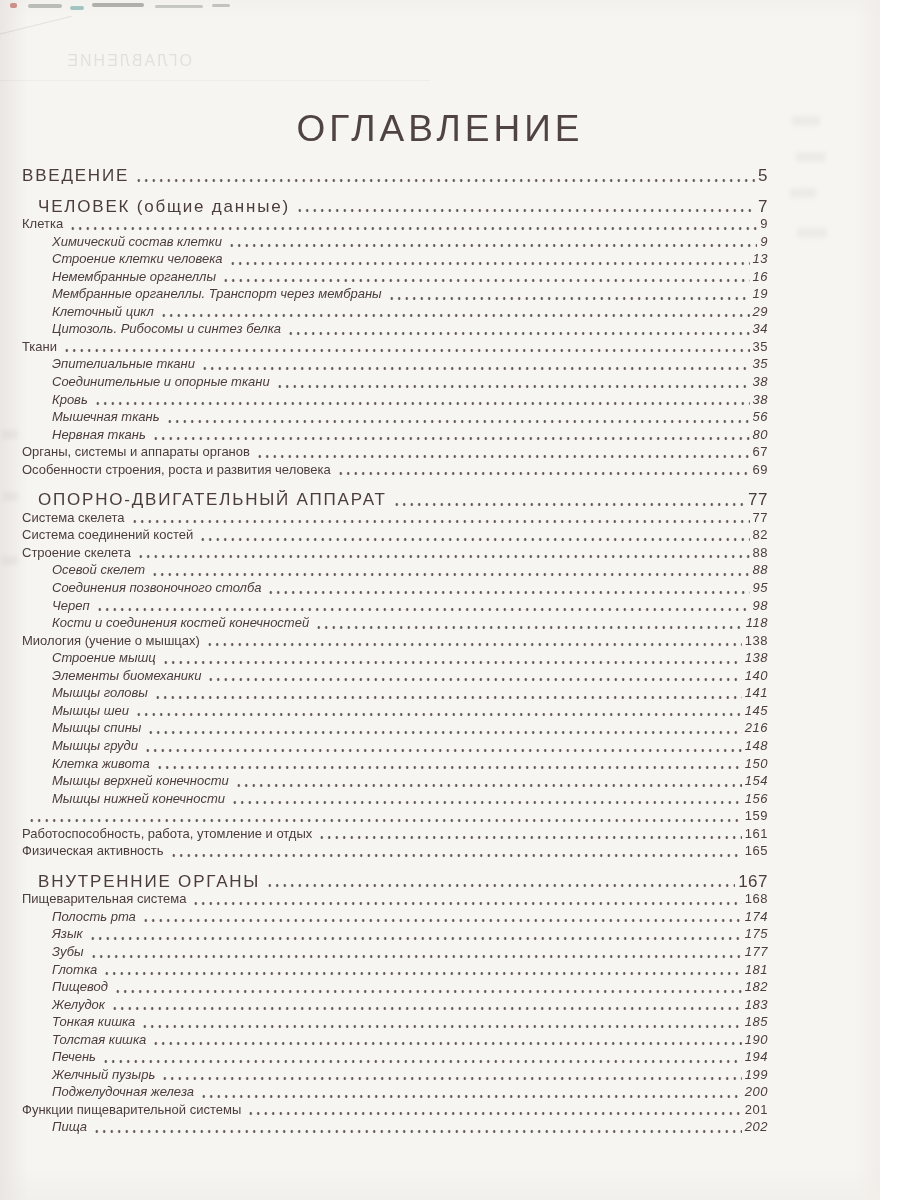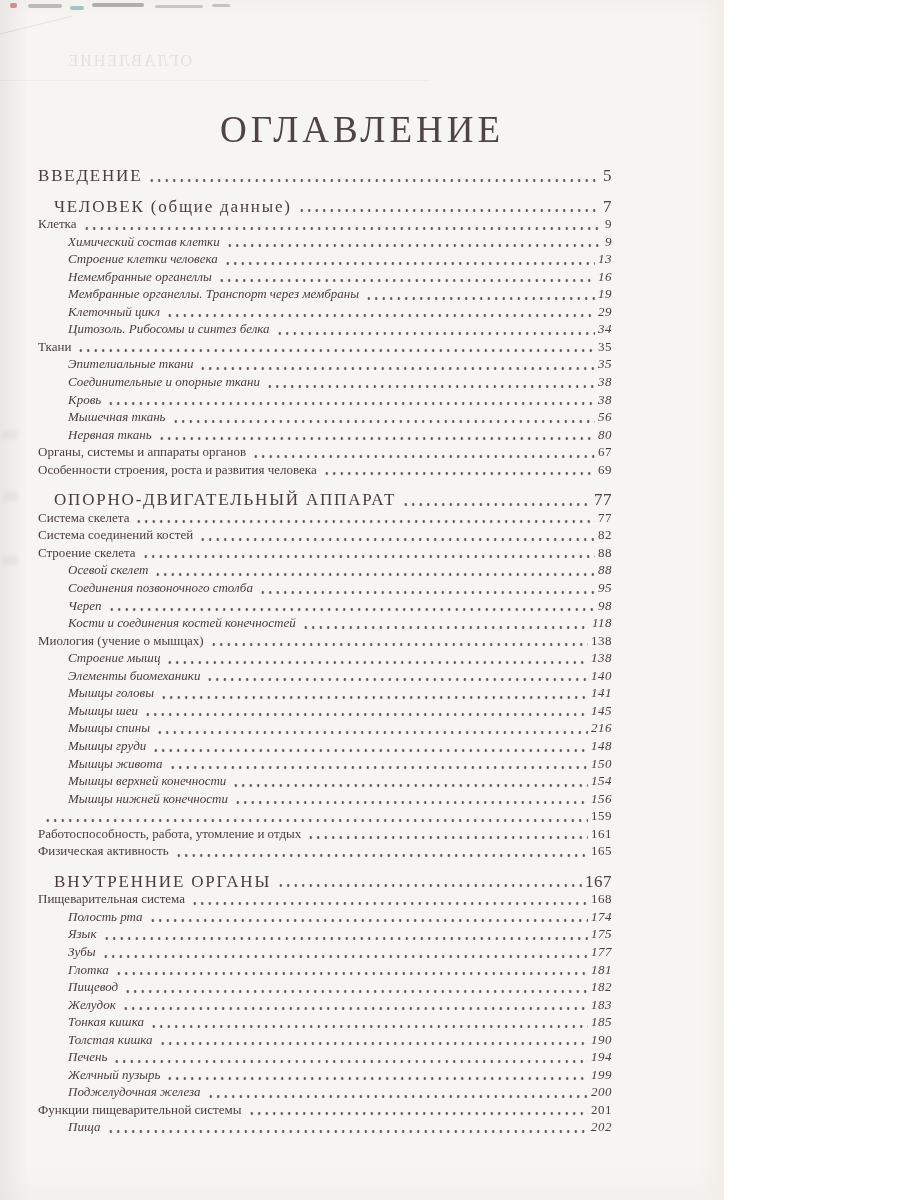--- a/index.html
+++ b/index.html
@@ -3,22 +3,22 @@
 <meta charset="utf-8">
 <style>
   :root{
     --ink:#4a3d3b;
     --title-ink:#4f4344;
     --paper:#f7f5f2;
   }
   html,body{margin:0;padding:0;}
   body{width:900px;height:1200px;overflow:hidden;}
   .paper{
-    position:relative;width:724px;height:1200px;overflow:hidden;
-    font-family:Liberation Serif, serif;
+    position:relative;width:880px;height:1200px;overflow:hidden;
+    font-family:Liberation Sans, sans-serif;
     color:var(--ink);
     background:
       linear-gradient(90deg, #e9e6e3 0px, rgba(247,245,242,0) 28px),
       linear-gradient(270deg, #f1eee9 0px, rgba(247,245,242,0) 26px),
       linear-gradient(0deg, #f2f0ed 0px, rgba(247,245,242,0) 34px),
       linear-gradient(180deg, #f3f1ee 0px, rgba(247,245,242,0) 18px),
       var(--paper);
   }
 
   
@@ -40,21 +40,21 @@
   .title{
     position:absolute;top:108px;left:0;right:0;
     text-align:center;
     font-size:37px;font-weight:normal;
     letter-spacing:4px;
     color:var(--title-ink);
   }
 
   
   .toc{
-    position:absolute;top:167px;left:38px;right:112px;
+    position:absolute;top:167px;left:22px;right:112px;
   }
   .row{
     display:flex;align-items:baseline;
     line-height:17.55px;font-size:13px;
     color:var(--ink);
   }
   .row.gap{margin-top:13px;margin-left:16px;}
   .row.chapter{font-size:17px;letter-spacing:1.8px;}
   .row.subsection{padding-left:30px;font-style:italic;}
   .label{white-space:nowrap;}
@@ -248,21 +248,21 @@
         <span class="label">Мышцы спины</span>
         <span class="leader"></span>
         <span class="pagenum">216</span>
       </div>
       <div class="row subsection">
         <span class="label">Мышцы груди</span>
         <span class="leader"></span>
         <span class="pagenum">148</span>
       </div>
       <div class="row subsection">
-        <span class="label">Мышцы живота</span>
+        <span class="label">Клетка живота</span>
         <span class="leader"></span>
         <span class="pagenum">150</span>
       </div>
       <div class="row subsection">
         <span class="label">Мышцы верхней конечности</span>
         <span class="leader"></span>
         <span class="pagenum">154</span>
       </div>
       <div class="row subsection">
         <span class="label">Мышцы нижней конечности</span>

